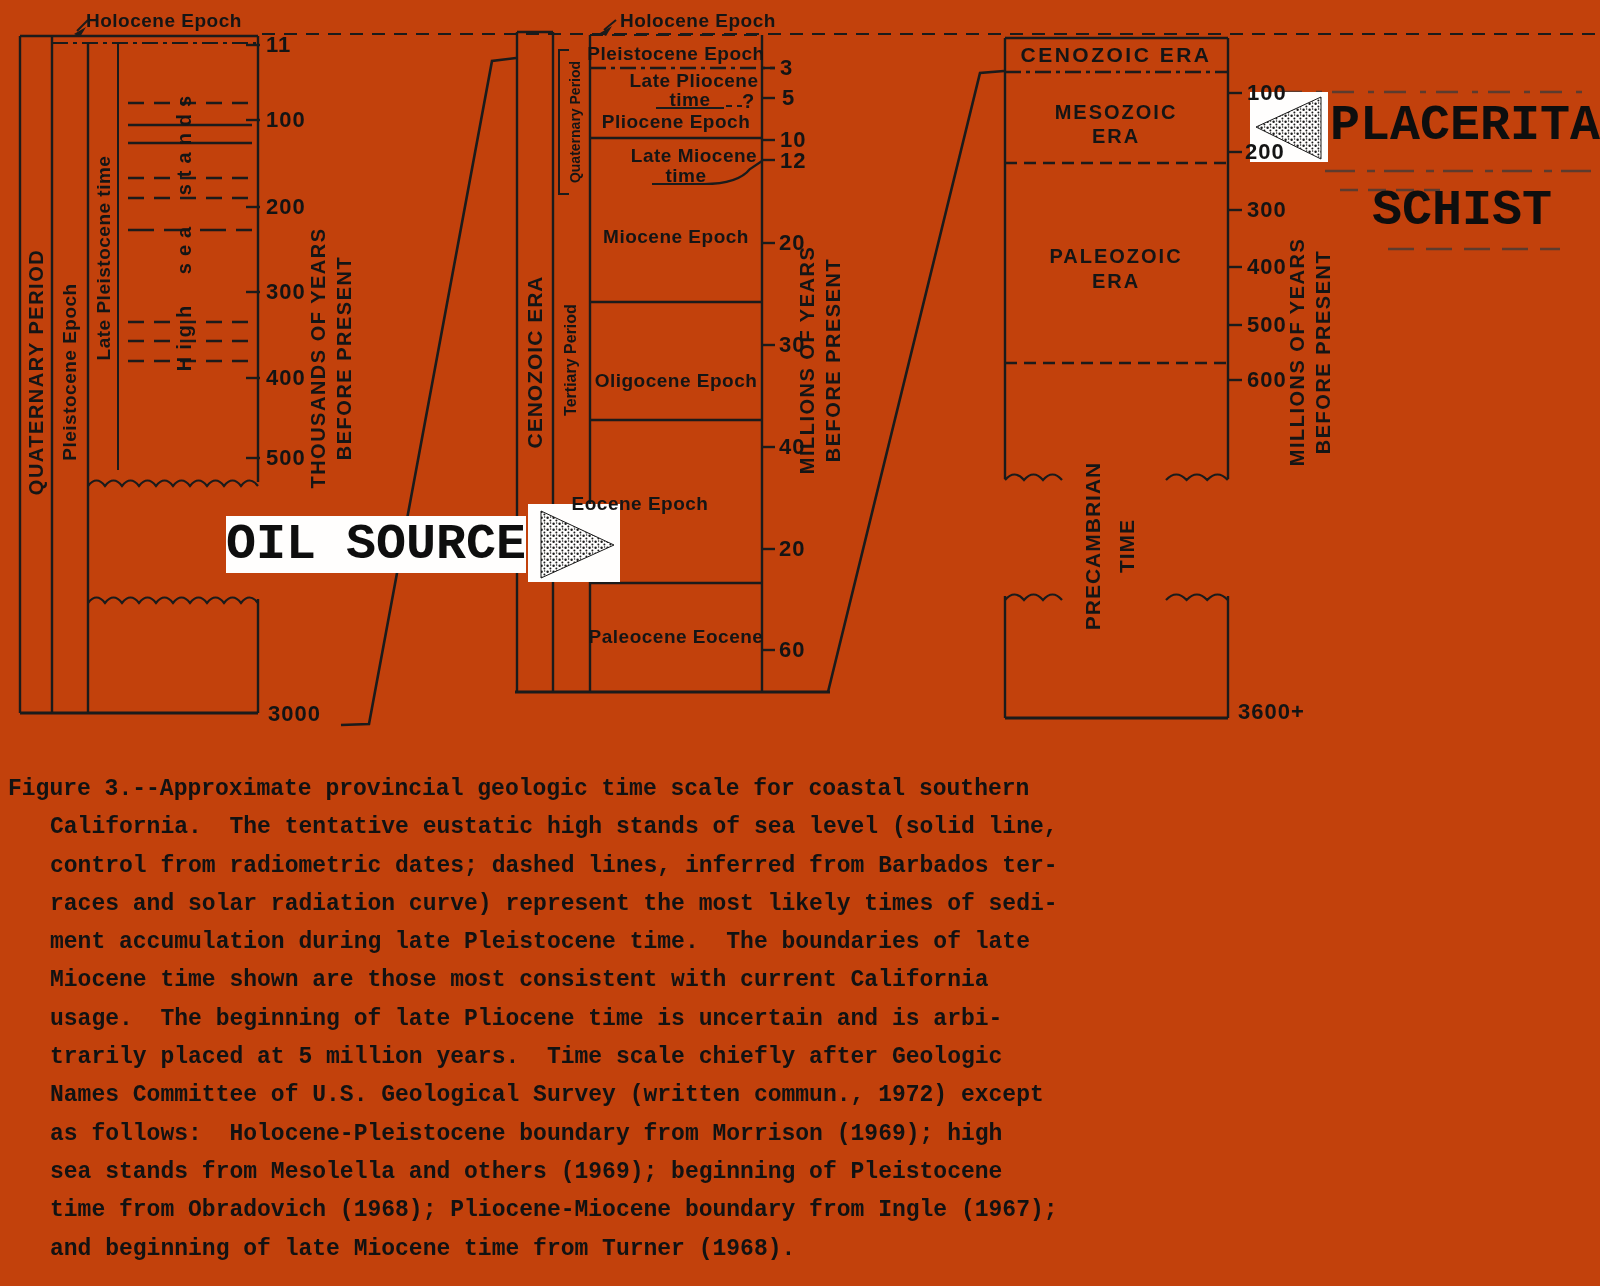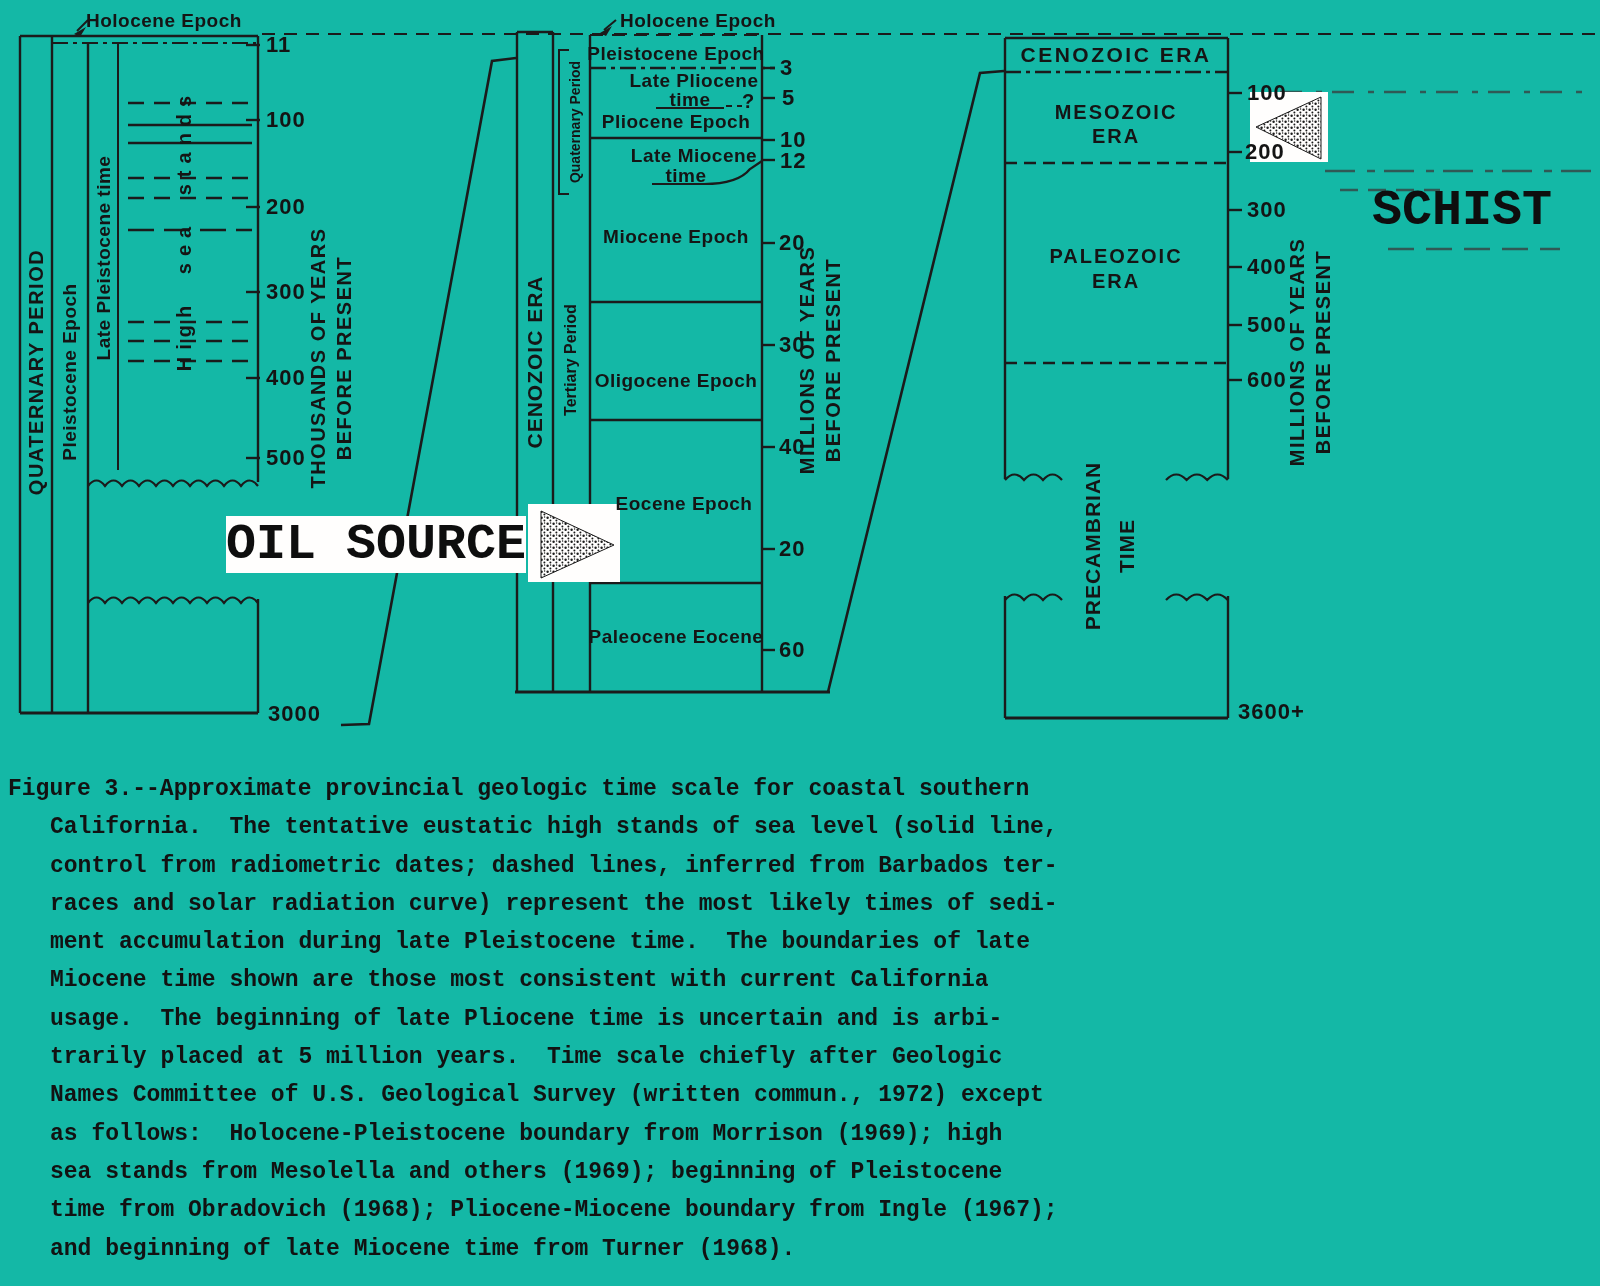--- a/index.html
+++ b/index.html
@@ -1,16 +1,16 @@
 <!DOCTYPE html>
 <html><head>
 <meta charset="utf-8">
 <style>
   html,body{margin:0;padding:0;background:#ffffff;}
-  #stage{position:relative;width:1600px;height:1286px;background:#14b8a6;overflow:hidden;
+  #stage{position:relative;width:1600px;height:1286px;background:#c2410c;overflow:hidden;
          font-family:"Liberation Sans",sans-serif;color:#161616;}
   svg{position:absolute;left:0;top:0;}
   .hlab{position:absolute;transform:translate(-50%,-50%);white-space:pre;text-align:center;
         color:#151515;line-height:1.15;}
   .vlab{position:absolute;transform:translate(-50%,-50%) rotate(-90deg);white-space:nowrap;
         text-align:center;color:#151515;}
   .tick{position:absolute;transform:translateY(-50%);font-size:22px;font-weight:600;
         letter-spacing:1px;color:#141414;}
   .epoch{font-size:19px;font-weight:600;letter-spacing:.5px;}
   .era{font-size:20px;font-weight:700;letter-spacing:2px;line-height:25px;}
@@ -178,21 +178,21 @@
 
   <div class="hlab epoch" style="left:676px;top:54px;">Pleistocene Epoch</div>
   <div class="hlab epoch" style="left:694px;top:81px;">Late Pliocene</div>
   <div class="hlab epoch" style="left:690px;top:100px;">time</div>
   <div class="hlab" style="left:748px;top:101px;font-size:20px;font-weight:700;">?</div>
   <div class="hlab epoch" style="left:676px;top:122px;">Pliocene Epoch</div>
   <div class="hlab epoch" style="left:694px;top:156px;">Late Miocene</div>
   <div class="hlab epoch" style="left:686px;top:176px;">time</div>
   <div class="hlab epoch" style="left:676px;top:237px;">Miocene Epoch</div>
   <div class="hlab epoch" style="left:676px;top:381px;">Oligocene Epoch</div>
-  <div class="hlab epoch" style="left:684px;top:504px;">Eocene Epoch</div>
+  <div class="hlab epoch" style="left:640px;top:504px;">Eocene Epoch</div>
   <div class="hlab epoch" style="left:676px;top:637px;">Paleocene Eocene</div>
 
   <div class="vlab axis2" style="left:820px;top:360px;">
     <div>MILLIONS OF YEARS</div>
     <div>BEFORE PRESENT</div>
   </div>
   <div class="tick" style="left:780px;top:68px;">3</div>
   <div class="tick" style="left:782px;top:98px;">5</div>
   <div class="tick" style="left:780px;top:140px;">10</div>
   <div class="tick" style="left:780px;top:161px;">12</div>
@@ -217,20 +217,21 @@
   </div>
   <div class="tick" style="left:1247px;top:93px;">100</div>
   <div class="tick" style="left:1245px;top:152px;">200</div>
   <div class="tick" style="left:1247px;top:210px;">300</div>
   <div class="tick" style="left:1247px;top:267px;">400</div>
   <div class="tick" style="left:1247px;top:325px;">500</div>
   <div class="tick" style="left:1247px;top:380px;">600</div>
   <div class="tick" style="left:1238px;top:712px;">3600+</div>
 
   <div class="bigword" style="left:226px;top:516px;letter-spacing:0;">OIL SOURCE</div>
+  <div class="bigword" style="left:1330px;top:97px;background:transparent;">PLACERITA</div>
   <div class="bigword" style="left:1372px;top:182px;background:transparent;">SCHIST</div>
 
   <div id="caption">
     <div class="cl">Figure 3.--Approximate provincial geologic time scale for coastal southern</div>
     <div class="cl ind">California.  The tentative eustatic high stands of sea level (solid line,</div>
     <div class="cl ind">control from radiometric dates; dashed lines, inferred from Barbados ter-</div>
     <div class="cl ind">races and solar radiation curve) represent the most likely times of sedi-</div>
     <div class="cl ind">ment accumulation during late Pleistocene time.  The boundaries of late</div>
     <div class="cl ind">Miocene time shown are those most consistent with current California</div>
     <div class="cl ind">usage.  The beginning of late Pliocene time is uncertain and is arbi-</div>

